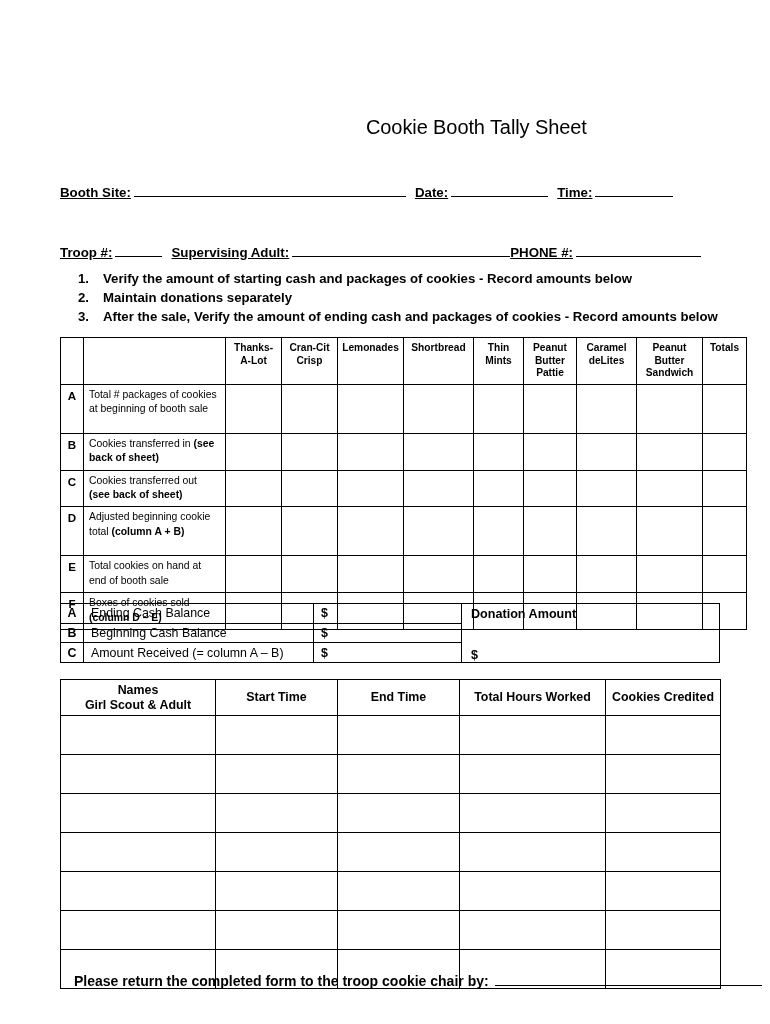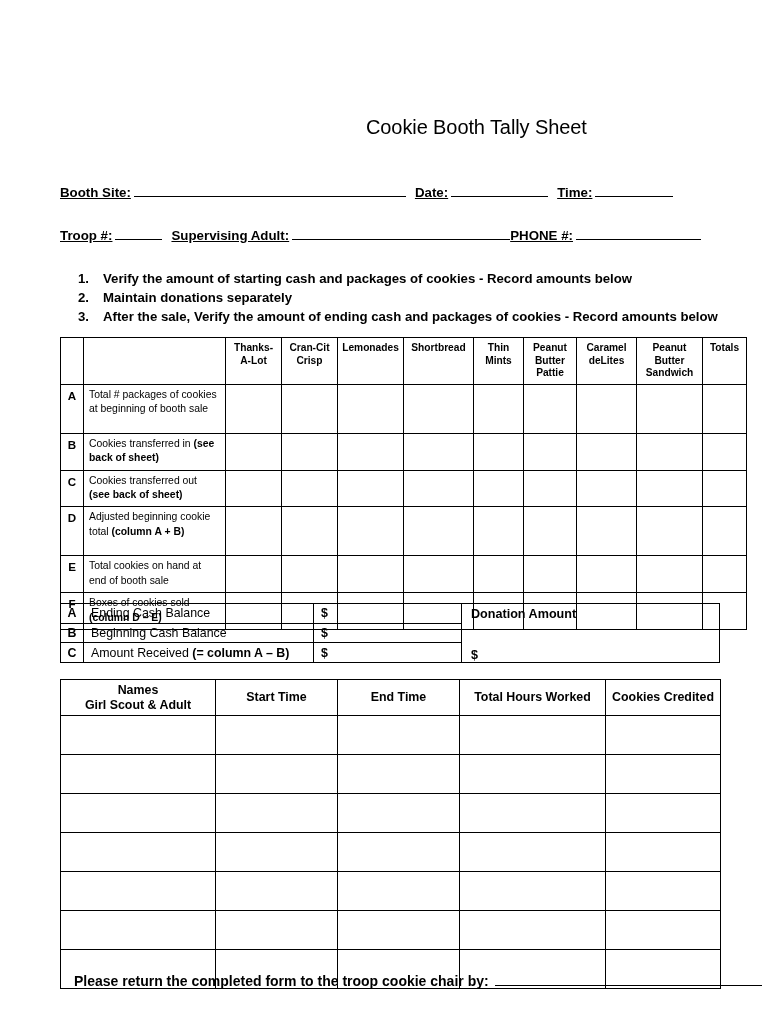--- a/index.html
+++ b/index.html
@@ -84,21 +84,21 @@
     width: 660px;
   }
   .field-row {
     display: flex;
     align-items: baseline;
     font-size: 13.3px;
     font-weight: bold;
     white-space: nowrap;
     text-decoration: underline;
   }
-  .field-row.second { margin-top: 26px; }
+  .field-row.second { margin-top: 43px; }
   .field-label { flex: none; }
   .rule {
     display: inline-block;
     border-bottom: 1.6px solid #000;
     height: 13px;
     flex: none;
     margin: 0 0 0 3px;
   }
   .rule.booth   { width: 272px; margin-right: 9px; }
   .rule.date    { width: 97px;  margin-right: 9px; }
@@ -200,21 +200,21 @@
     font-weight: bold;
     font-size: 12.4px;
     vertical-align: middle;
   }
   .cash-table td.lbl {
     width: 222px;
     padding: 0 0 0 7px;
     vertical-align: middle;
     font-size: 12.4px;
   }
-  .cash-table td.lbl b { font-weight: bold; }
+  .cash-table td.lbl b { font-weight: normal; }
   .cash-table td.amt {
     width: 140px;
     padding: 0 0 0 7px;
     font-weight: bold;
     vertical-align: middle;
   }
   .cash-table td.don {
     padding: 3px 0 0 9px;
     vertical-align: top;
   }

